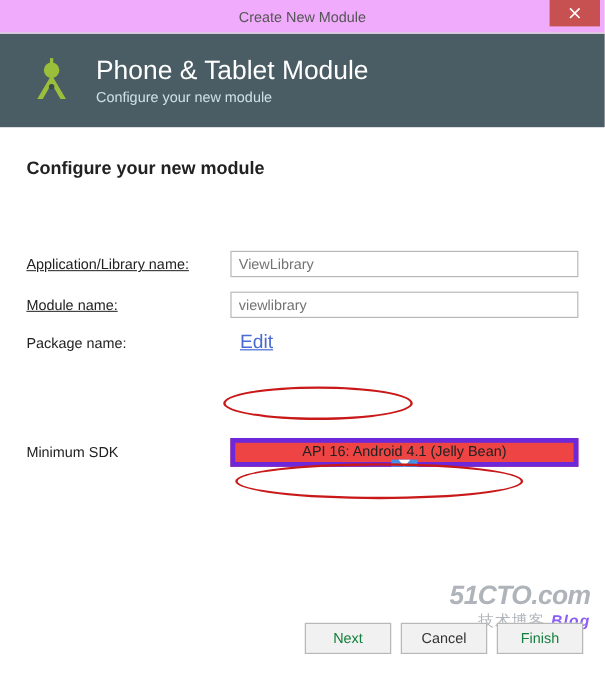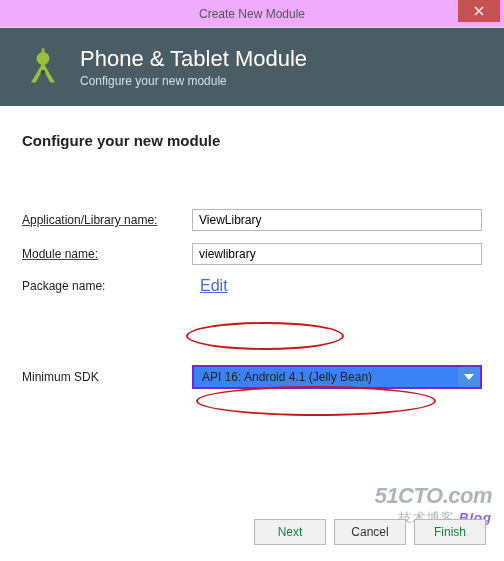--- a/index.html
+++ b/index.html
@@ -14,25 +14,25 @@
 .header .h1 { color: #fff; font-size: 22px; font-weight: 400; }
 .header .sub { color: #cfe0e6; font-size: 12px; margin-top: 2px; }
 
 .content { padding: 26px 22px 10px 22px; }
 .section-title { font-size: 15px; font-weight: 700; color: #222; margin-bottom: 60px; }
 
 .row { display: flex; align-items: center; margin-bottom: 12px; font-size: 12px; }
 .row .label { width: 170px; color: #222; }
 .row .label.u { text-decoration: underline; text-decoration-color: #444; }
 .row .field { flex: 1; }
-.row input[type=text] { width: 100%; height: 22px; border: 1px solid #b8b8b8; padding: 2px 6px; font-size: 12px; color: #000000; }
+.row input[type=text] { width: 100%; height: 22px; border: 1px solid #b8b8b8; padding: 2px 6px; font-size: 12px; color: #737373; }
 .row .pkg { color: #b0b0b0; font-size: 12px; padding-left: 4px; }
 .row .edit { color: #4a6ad6; font-size: 16px; text-decoration: underline; margin-left: 8px; cursor: pointer; }
 
-.combo { position: relative; width: 100%; height: 24px; border: 2px solid #6d28d9; background: #3b82f6; display: flex; align-items: center; }
+.combo { position: relative; width: 100%; height: 24px; border: 4px solid #6d28d9; background: #ef4444; display: flex; align-items: center; flex-direction: column; }
 .combo .val { flex: 1; padding: 0 8px; font-size: 12px; color: #222; }
 .combo .arrow { width: 22px; height: 100%; background: #4a8fe6; display: flex; align-items: center; justify-content: center; }
 .combo .arrow svg { fill: #fff; }
 
 .sdk-row { margin-top: 70px; }
 
 .ellipse { position: absolute; border: 2px solid #c91818; border-radius: 50%; pointer-events: none; }
 .ellipse.e1 { left: 186px; top: 322px; width: 158px; height: 28px; }
 .ellipse.e2 { left: 196px; top: 386px; width: 240px; height: 30px; }
 

